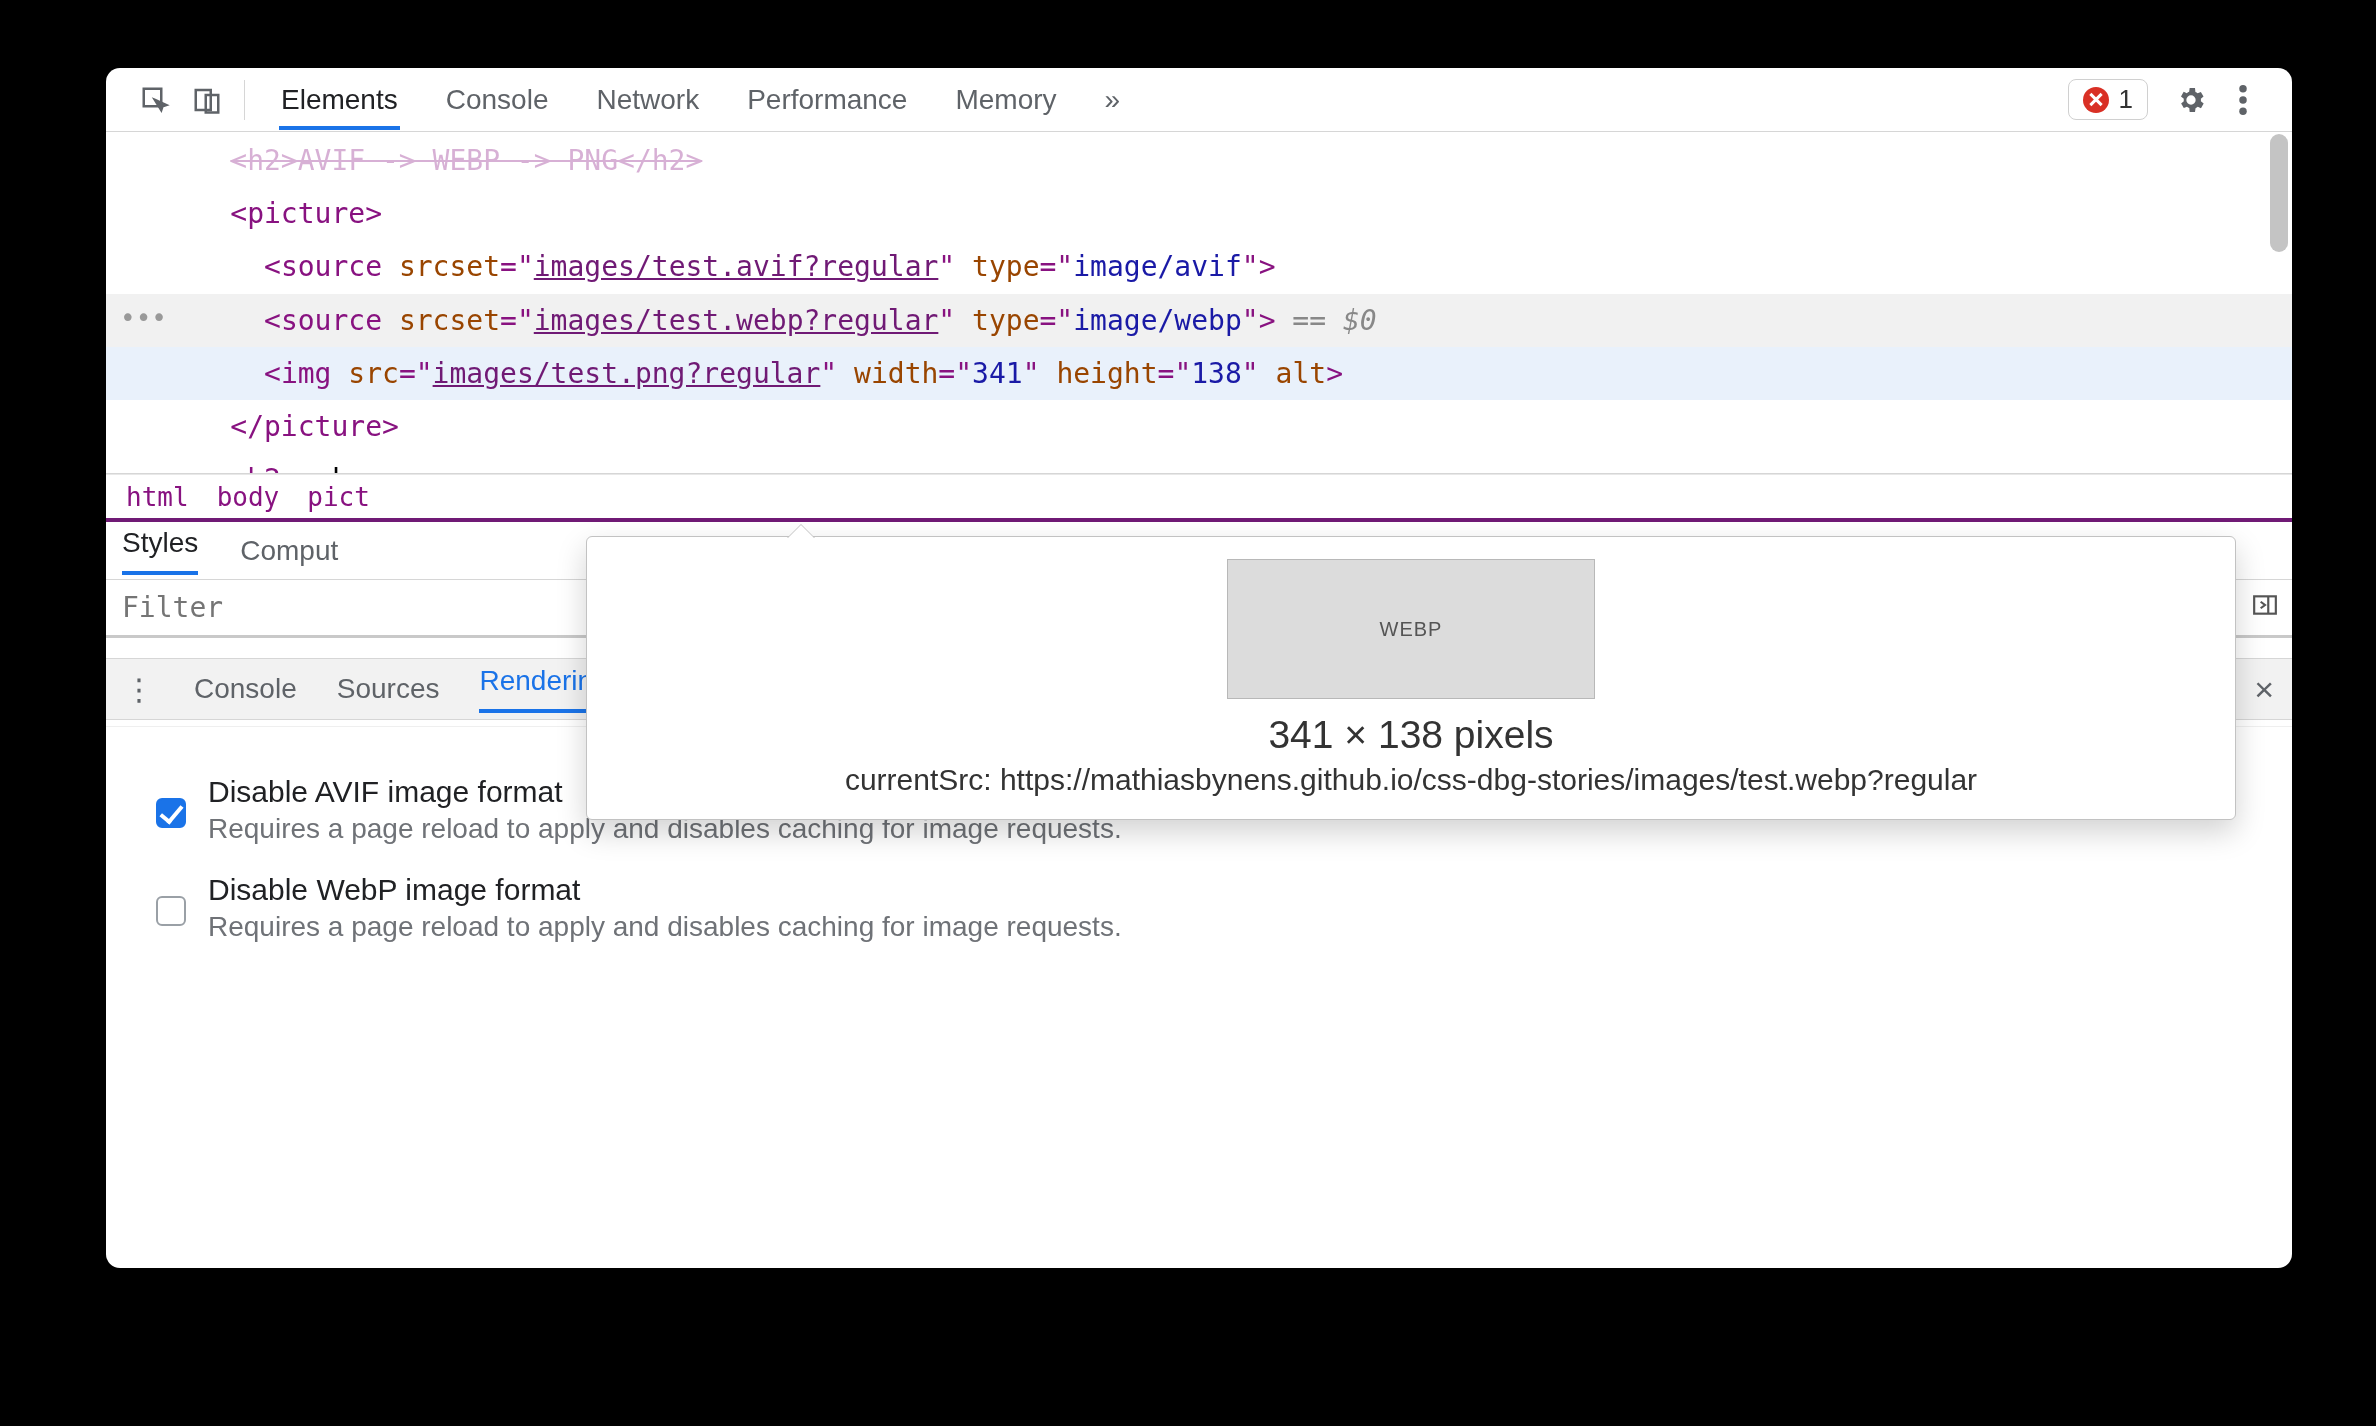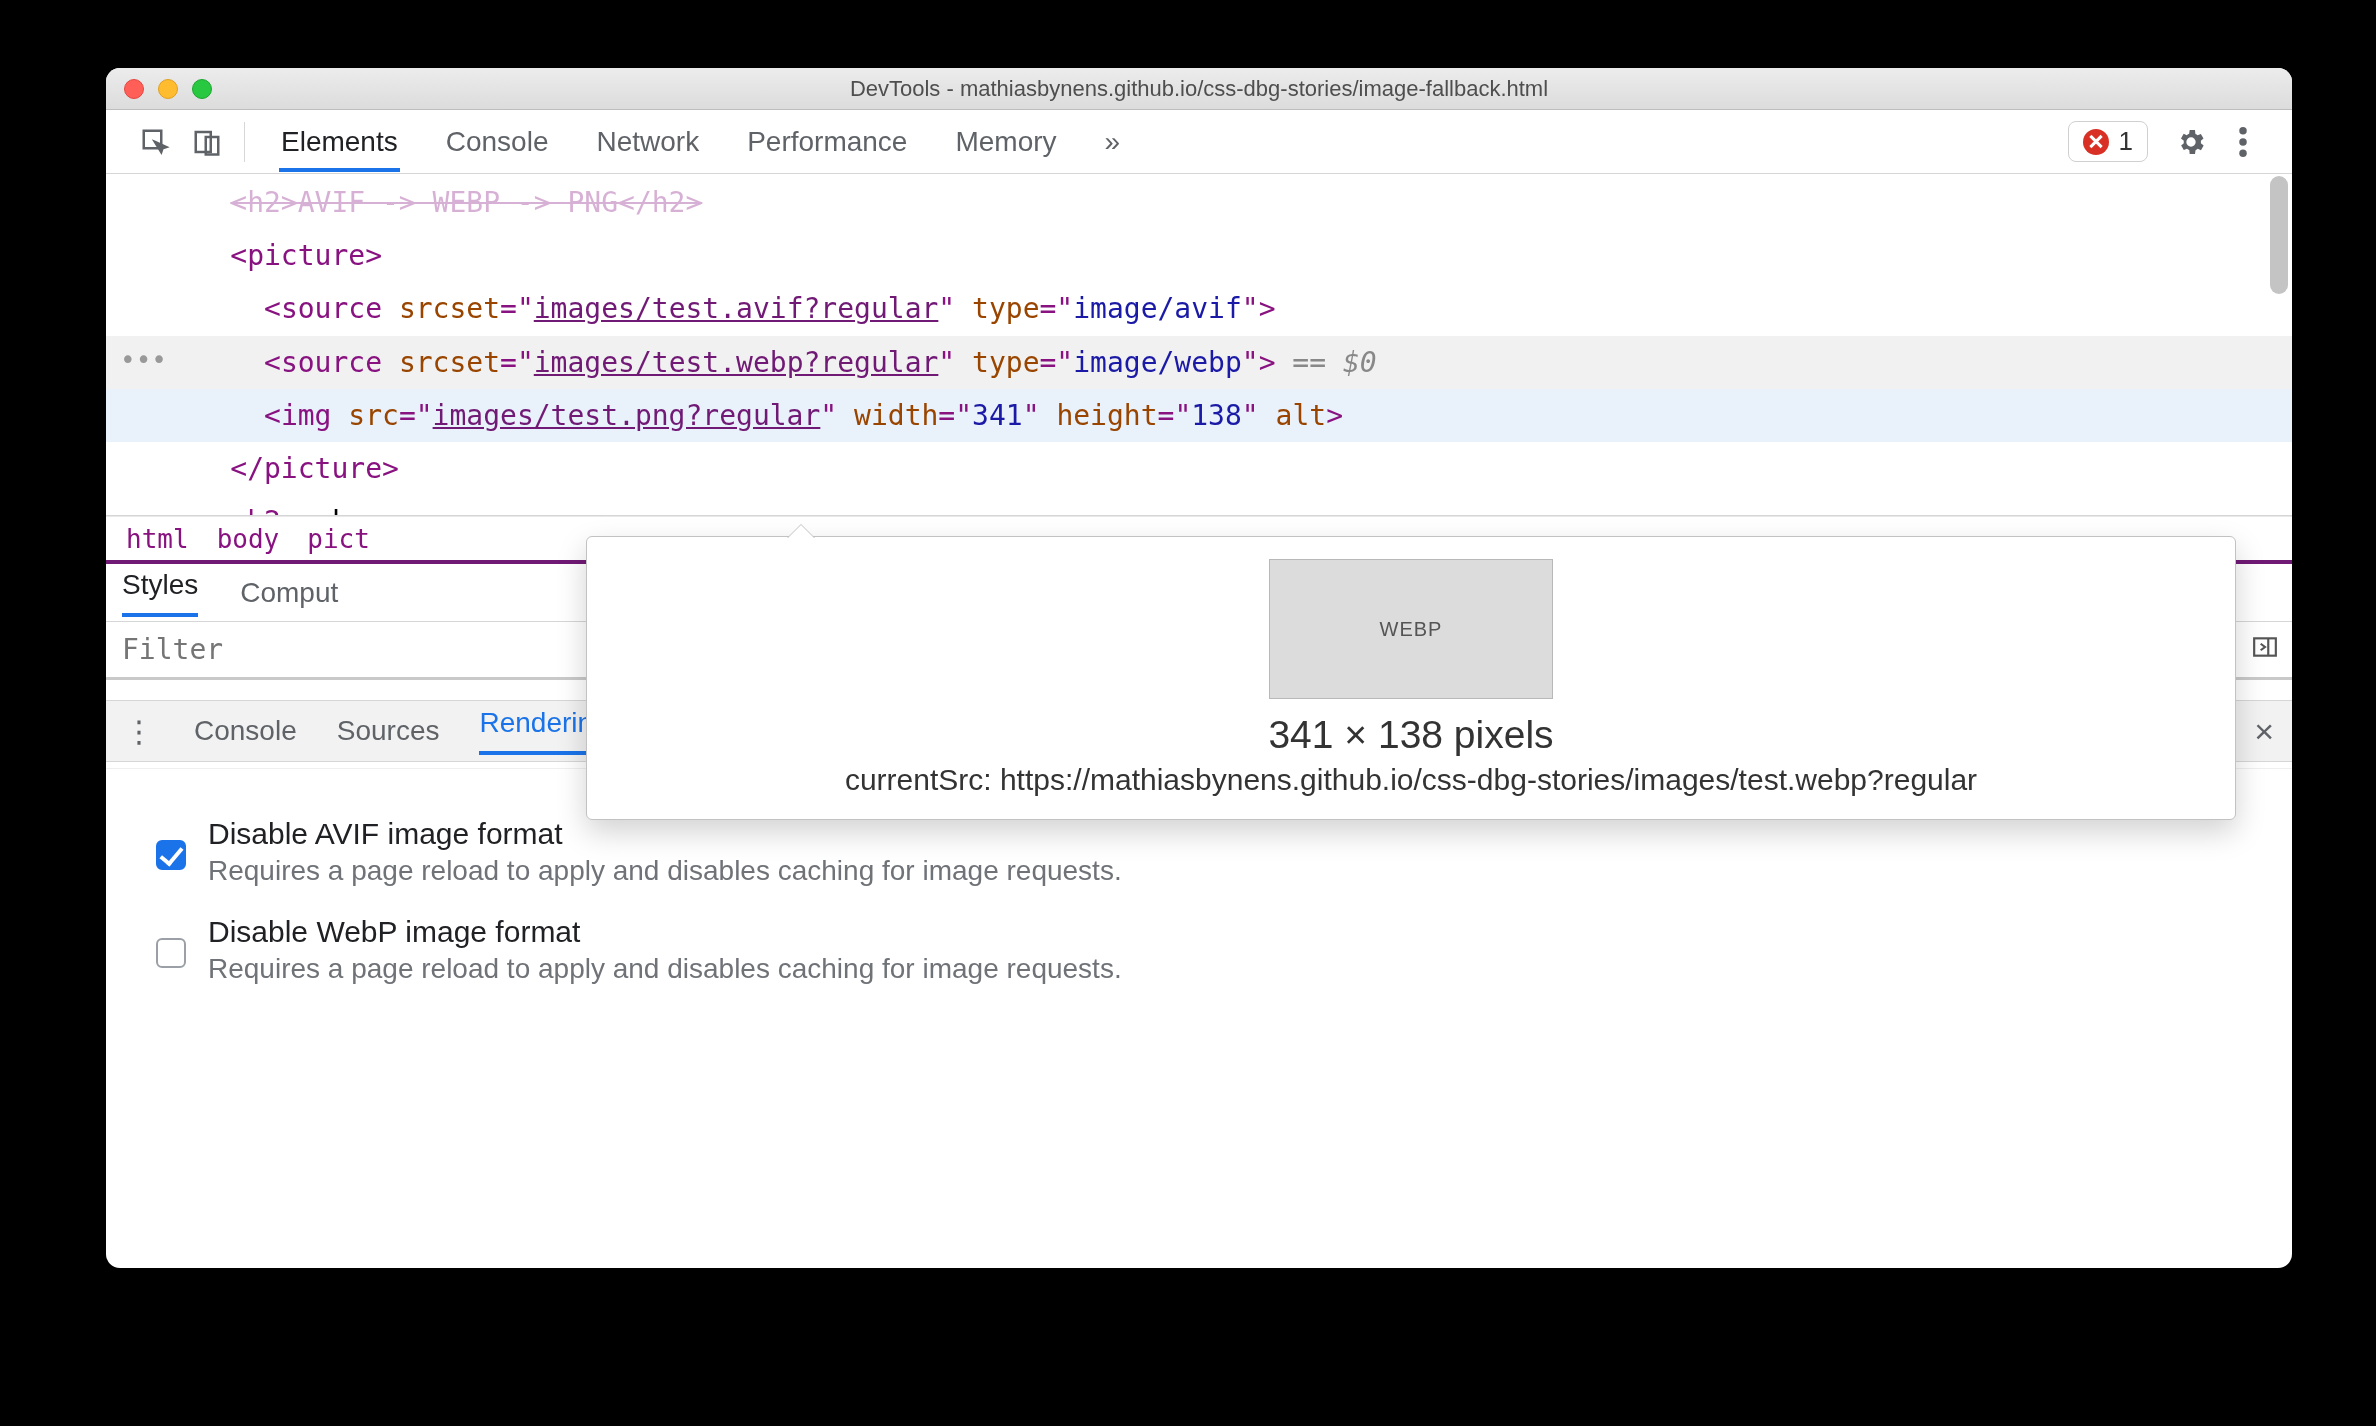--- a/index.html
+++ b/index.html
@@ -126,21 +126,21 @@
     text-align:center;
     z-index: 50;
   }
   .tooltip::before {
     content:""; position:absolute; top:-12px; left:200px;
     border-left:14px solid transparent; border-right:14px solid transparent;
     border-bottom:14px solid #fff;
     filter: drop-shadow(0 -1px 0 #c2c2c2);
   }
   .thumb {
-    width: 284px; height: 140px; margin: 4px auto 14px;
+    width: 368px; height: 140px; margin: 4px auto 14px;
     background:#dcdcdc; border:1px solid #b8b8b8;
     display:flex; align-items:center; justify-content:center;
     font-size:20px; letter-spacing:1px; color:#555;
   }
   .tooltip .dims { font-size:39px; color:#333; margin-bottom:6px; }
   .tooltip .cur { font-size:30px; color:#333; white-space:nowrap; }
 
   .drawer-head {
     height: 62px; background:#f2f2f2; border-top:1px solid #d6d6d6; border-bottom:1px solid #d6d6d6;
     display:flex; align-items:center; gap:40px; padding:0 18px; font-size:28px; color:#5f6368;
@@ -166,28 +166,20 @@
   .vscroll {
     position:absolute; right:4px; top:2px; width:18px; height:118px;
     background:#c4c4c4; border-radius:10px;
   }
 </style>
 </head>
 <body>
 
 <div class="window">
 
-  <div class="titlebar">
-    <div class="traffic">
-      <div class="dot red"></div>
-      <div class="dot yellow"></div>
-      <div class="dot green"></div>
-    </div>
-    <div class="title-text">DevTools - mathiasbynens.github.io/css-dbg-stories/image-fallback.html</div>
-  </div>
 
   <div class="toolbar">
     <div class="tb-icon">
       <svg width="30" height="30" viewBox="0 0 24 24" fill="none" stroke="#5f6368" stroke-width="2">
           <rect x="3" y="3" width="14" height="14"></rect>
           <path d="M12 12 l9 4 -3 1 -1 3z" fill="#5f6368"></path>
         </svg>
     </div>
     <div class="tb-icon">
       <svg width="30" height="30" viewBox="0 0 24 24" fill="none" stroke="#5f6368" stroke-width="2">

